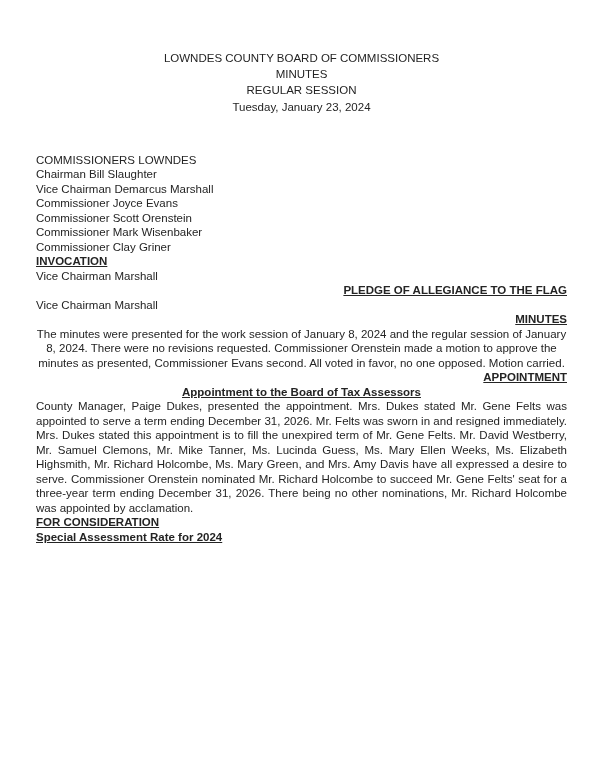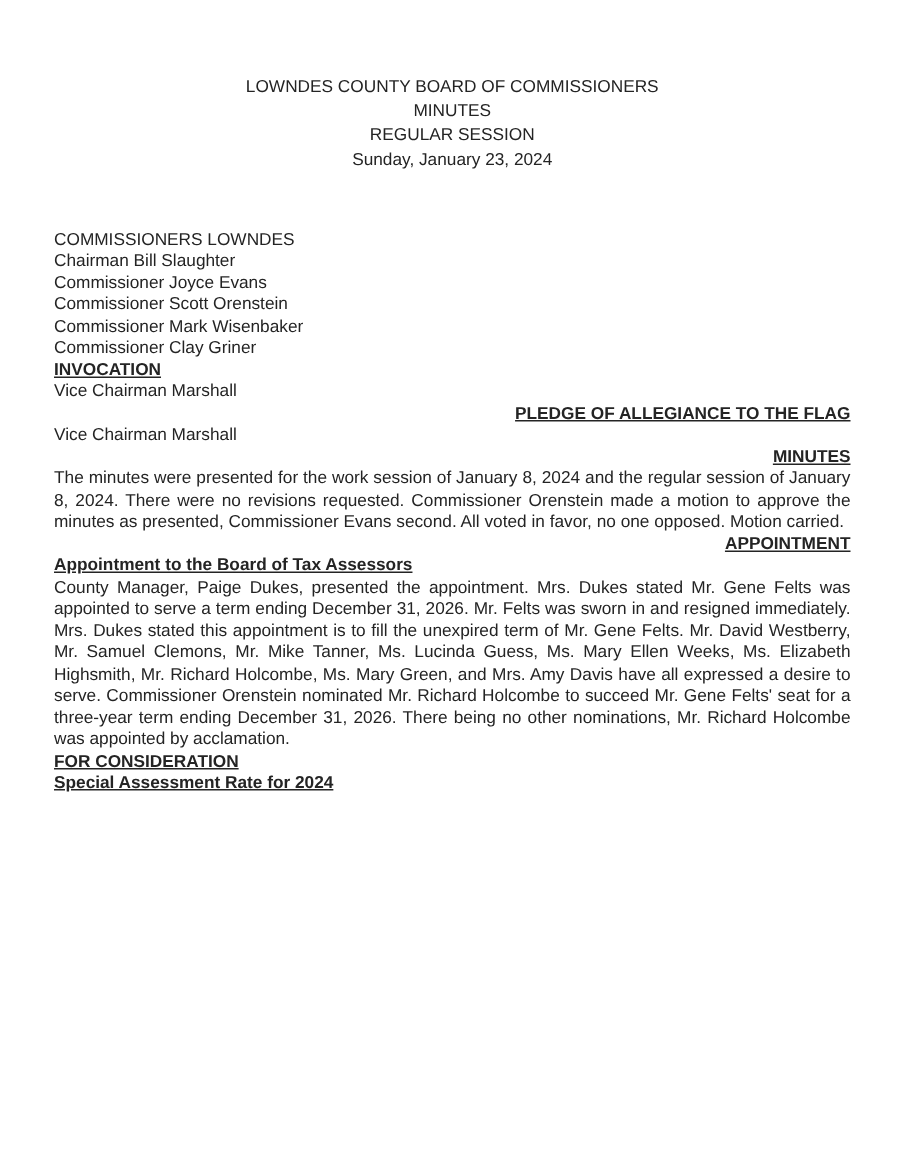--- a/index.html
+++ b/index.html
@@ -23,39 +23,40 @@
   .page p { margin: 0; }
   .doc-header {
     text-align: center;
     line-height: 16.2px;
     margin-bottom: 38px;
   }
   .b { font-weight: bold; text-decoration: underline; }
   .just { text-align: justify; }
   .mt11 { margin-top: 11px; }
   .mt12 { margin-top: 12px; }
-  .mt13 { margin-top: 13px; }
+  .mt13 { margin-top: 13px; text-align: center; }
   .mt14 { margin-top: 14px; text-align: right; }
   .mt15 { margin-top: 15px; }
 </style>
 </head>
 <body>
 
 <div class="page">
 
   <header class="doc-header">
     <p>LOWNDES COUNTY BOARD OF COMMISSIONERS</p>
     <p>MINUTES</p>
     <p>REGULAR SESSION</p>
-    <p>Sunday, January 23, 2024</p>
+    <p>Tuesday, January 23, 2024</p>
   </header>
 
   <section>
     <p>COMMISSIONERS LOWNDES</p>
     <p>Chairman Bill Slaughter</p>
+    <p>Vice Chairman Demarcus Marshall</p>
     <p>Commissioner Joyce Evans</p>
     <p>Commissioner Scott Orenstein</p>
     <p>Commissioner Mark Wisenbaker</p>
     <p>Commissioner Clay Griner</p>
   </section>
 
 
   <section>
     <p class="b mt15">INVOCATION</p>
     <p>Vice Chairman Marshall</p>

